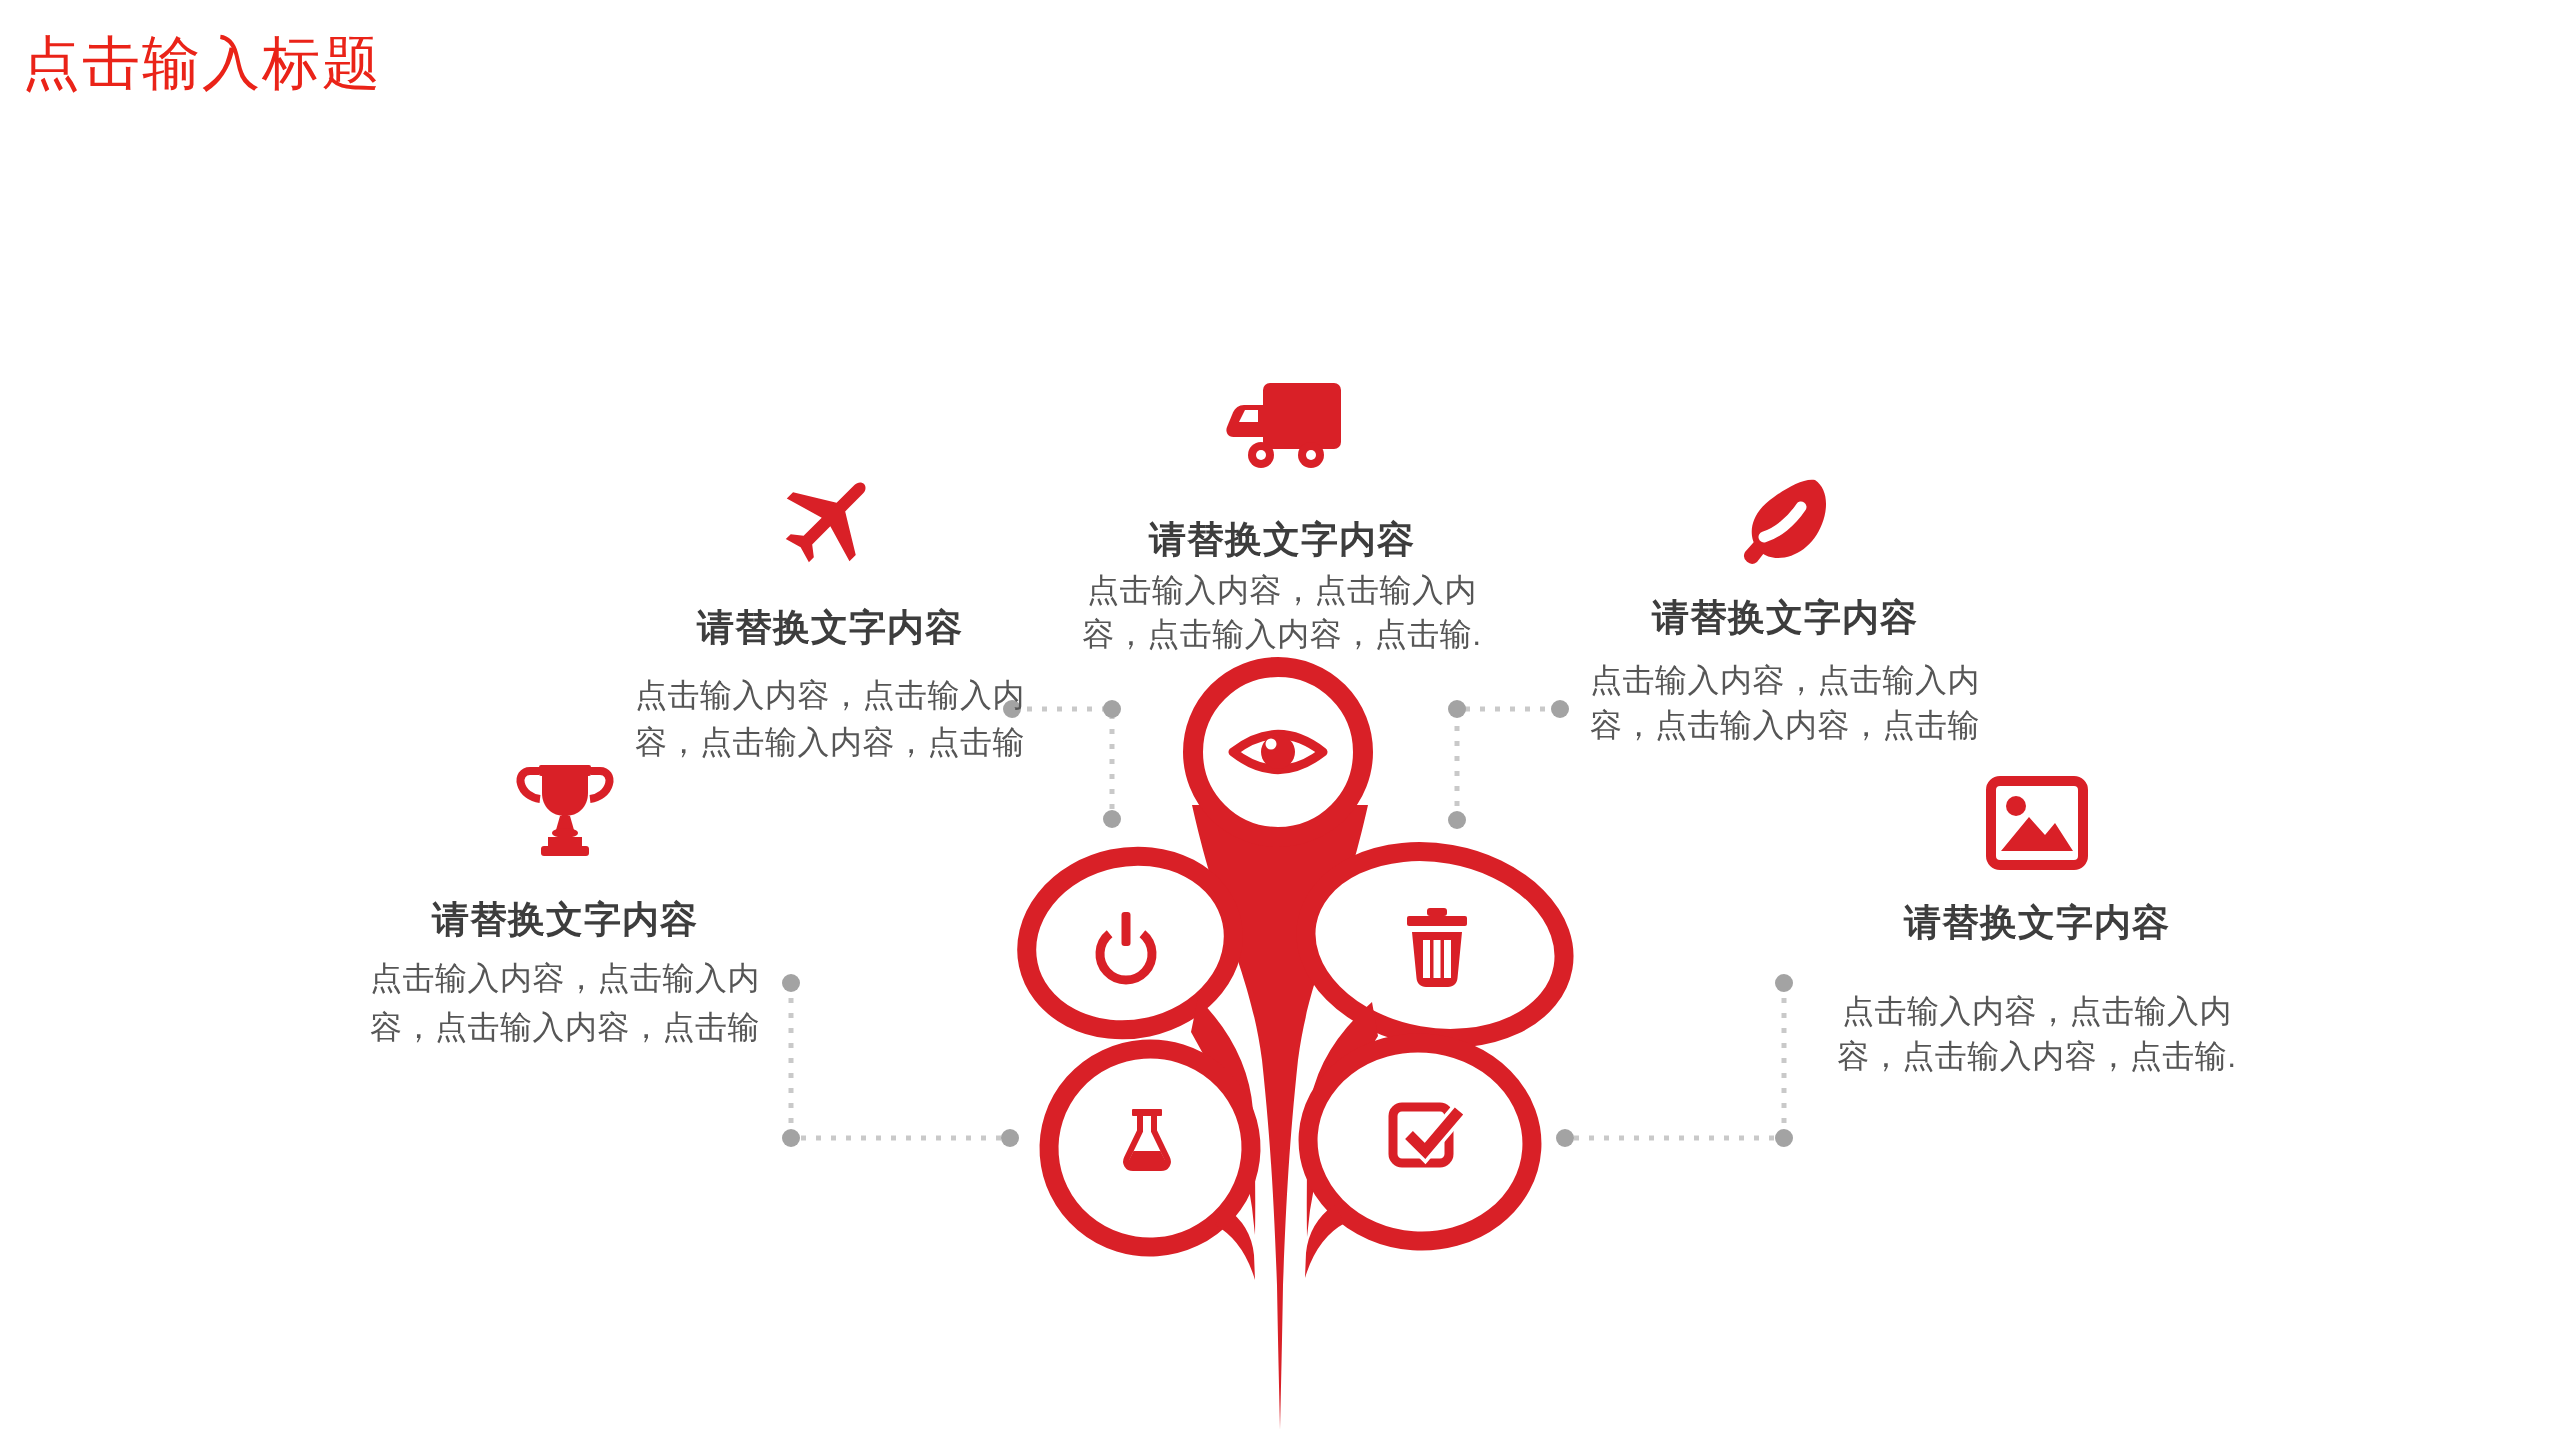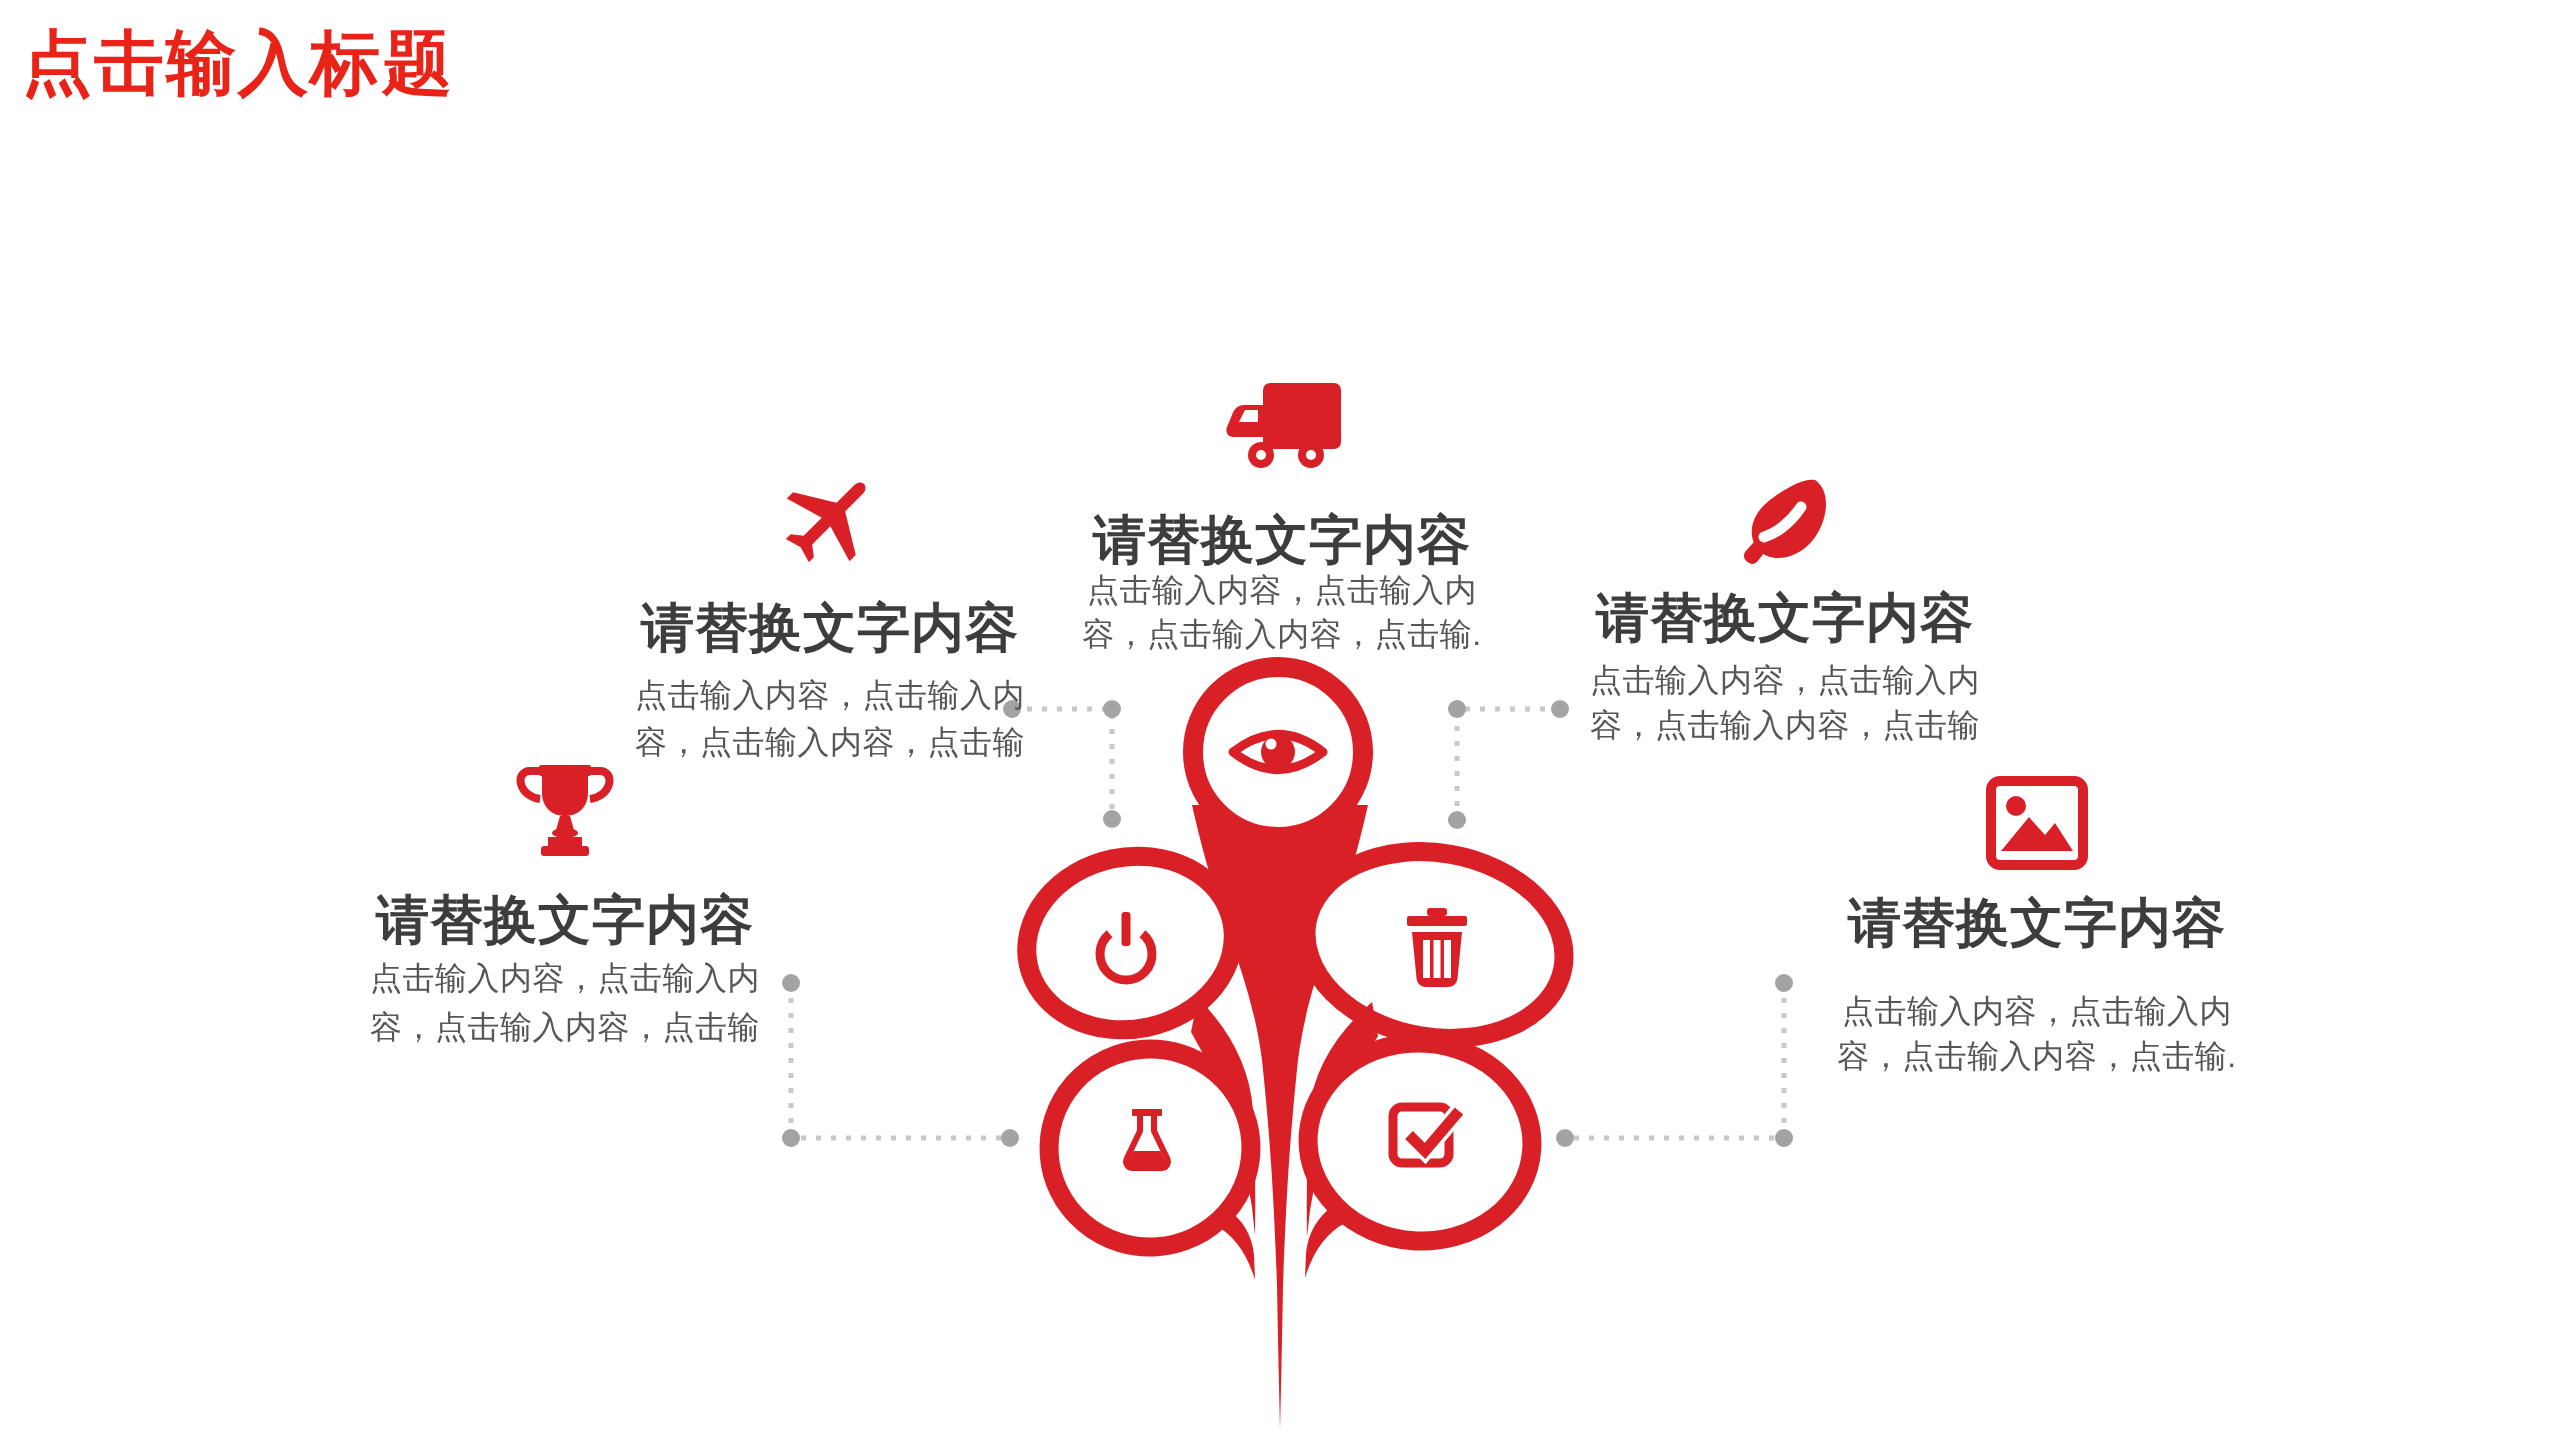--- a/index.html
+++ b/index.html
@@ -5,27 +5,27 @@
   html,body{margin:0;padding:0;}
   body{
     width:2560px;height:1440px;
     background:#ffffff;
     position:relative;
     overflow:hidden;
     font-family:"Liberation Sans", sans-serif;
   }
   #slide-title{
     position:absolute;left:22px;top:26px;
-    font-size:70px;line-height:74px;font-weight:700;
+    font-size:58px;line-height:74px;font-weight:400;
     color:var(--title_red);letter-spacing:2px;
   }
   .block{position:absolute;text-align:center;}
   .bicon{display:flex;align-items:center;justify-content:center;}
   .block h3{
-    margin:0;font-size:53px;line-height:48px;font-weight:700;
+    margin:0;font-size:37px;line-height:48px;font-weight:700;
     color:var(--heading);letter-spacing:1px;
   }
   .block p{
     margin:0;font-size:32px;color:var(--body);
     white-space:pre-line;letter-spacing:0.5px;
   }
   .b1{left:600px;top:460px;width:460px;}
   .b1 .bicon{height:116px;} .b1 h3{margin-top:28px;} .b1 p{margin-top:20px;line-height:47px;}
   .b2{left:1062px;top:371px;width:440px;}
   .b2 .bicon{height:112px;} .b2 h3{margin-top:33px;} .b2 p{margin-top:4px;line-height:44px;}

